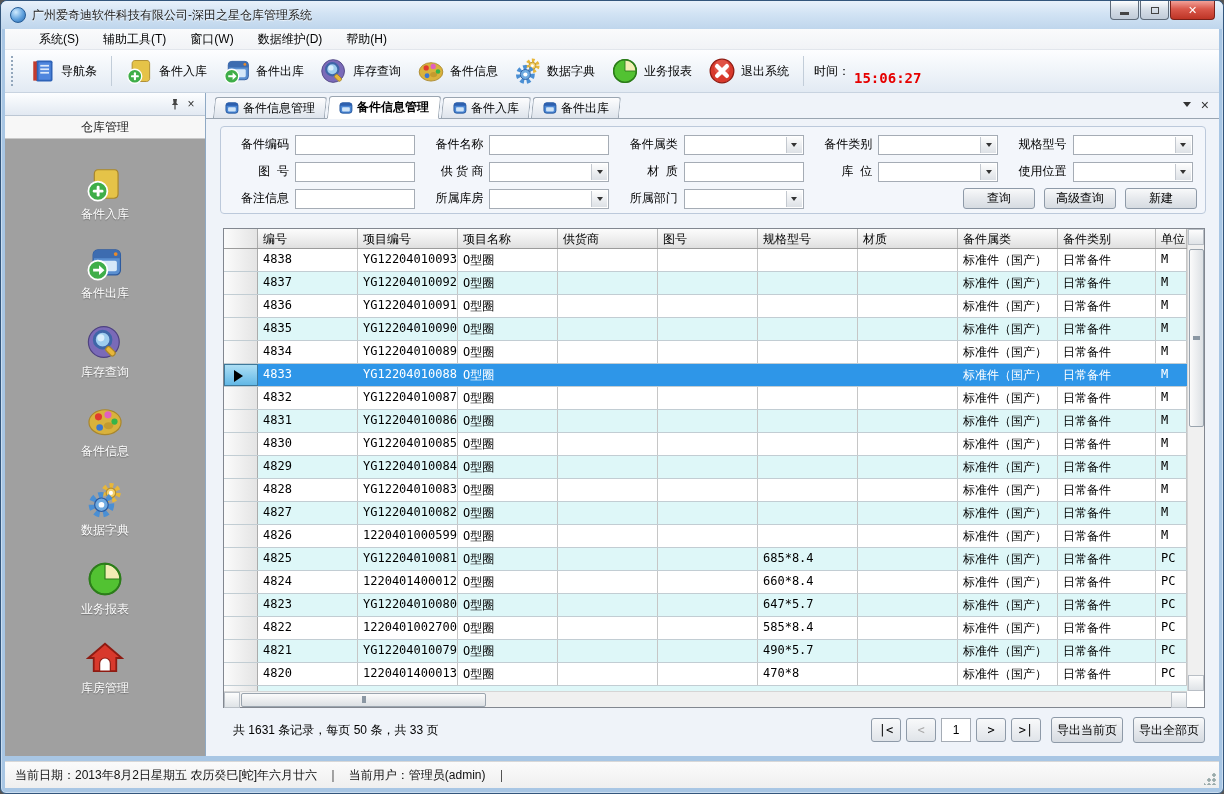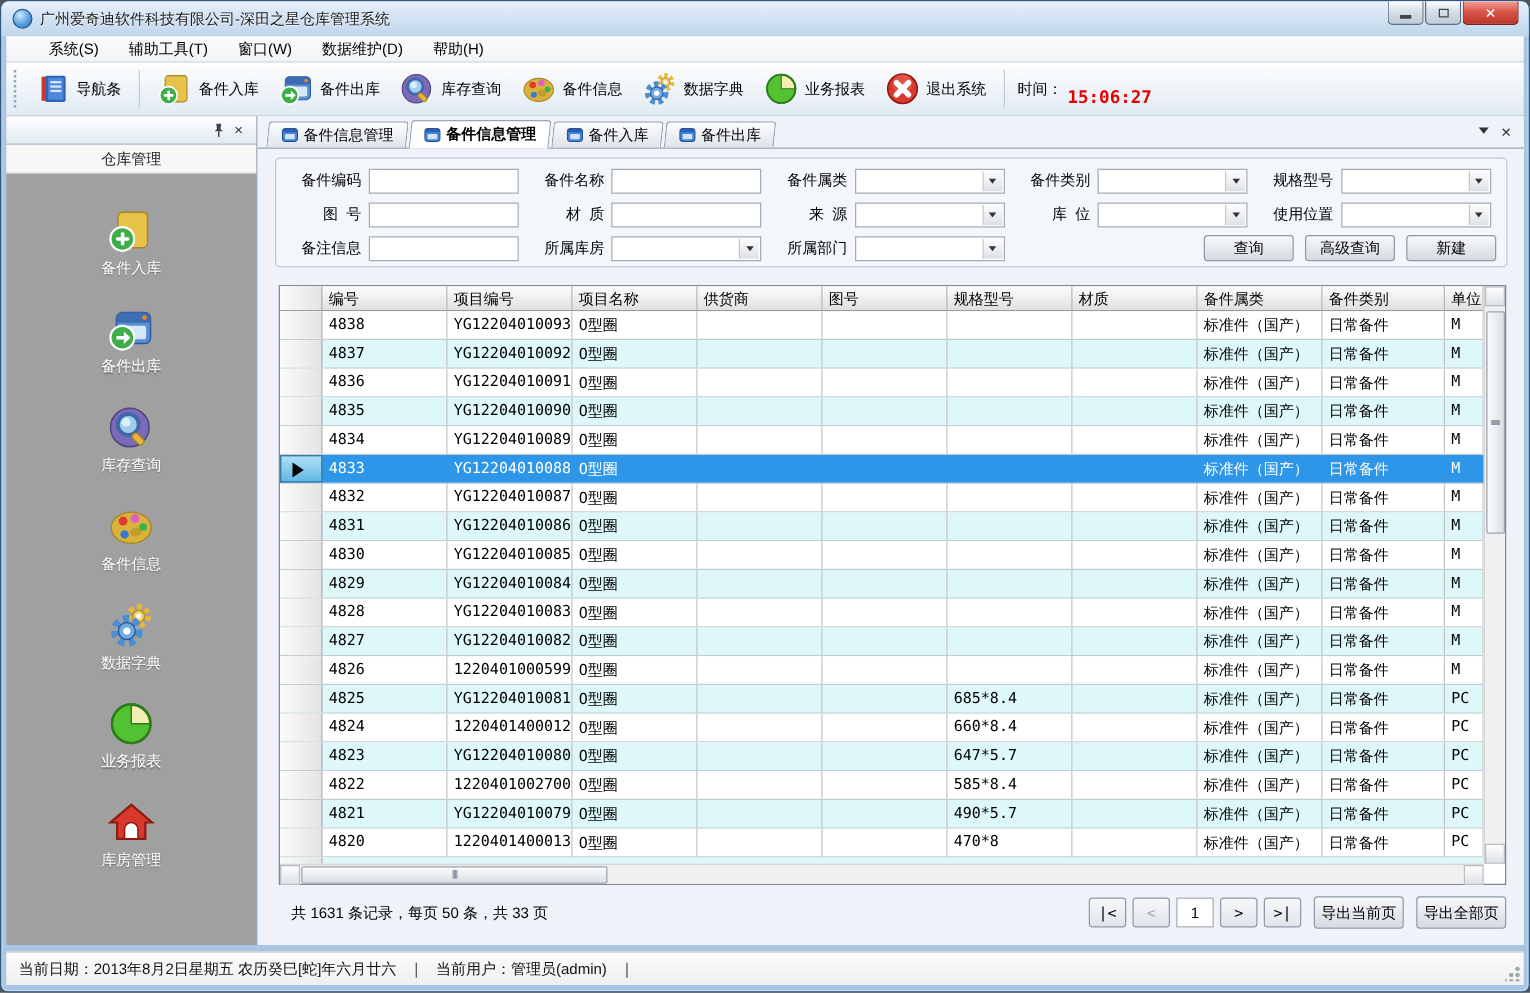--- a/index.html
+++ b/index.html
@@ -431,30 +431,30 @@
                 <div class="sel-btn">
                   <i></i>
                 </div>
               </div>
             </div>
             <div class="ffield">
               <span class="flabel">图  号</span>
               <input class="fctl" style="">
             </div>
             <div class="ffield">
-              <span class="flabel">材  质</span>
-              <input class="fctl" style="">
-            </div>
-            <div class="ffield">
-              <span class="flabel">来  源</span>
+              <span class="flabel">供 货 商</span>
               <div class="fctl fselect">
                 <div class="sel-btn">
                   <i></i>
                 </div>
               </div>
+            </div>
+            <div class="ffield">
+              <span class="flabel">材  质</span>
+              <input class="fctl" style="">
             </div>
             <div class="ffield">
               <span class="flabel">库  位</span>
               <div class="fctl fselect">
                 <div class="sel-btn">
                   <i></i>
                 </div>
               </div>
             </div>
             <div class="ffield">

